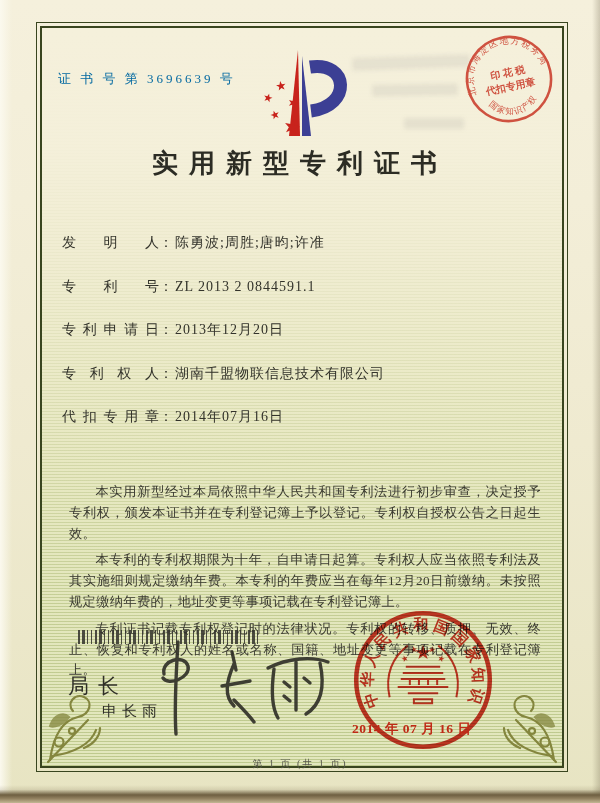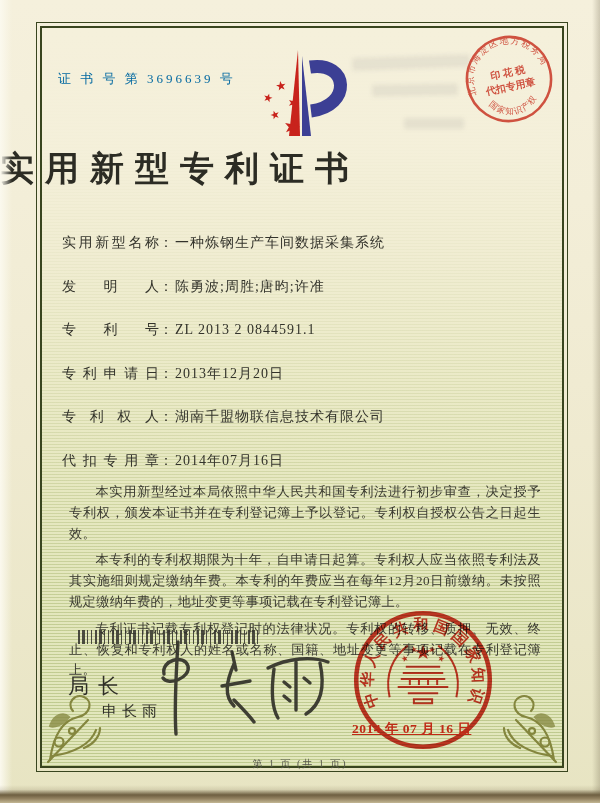--- a/index.html
+++ b/index.html
@@ -34,21 +34,21 @@
   
   .ghost{position:absolute;background:rgba(95,98,110,.10);filter:blur(2px);border-radius:2px;}
   .ghost1{left:352px;top:56px;width:118px;height:13px;transform:rotate(-2deg);}
   .ghost2{left:372px;top:84px;width:86px;height:12px;transform:rotate(-1deg);}
   .ghost3{left:404px;top:118px;width:60px;height:11px;}
 
   .cert-no{position:absolute;left:50px;top:70px;font-size:13px;letter-spacing:3px;color:#0369a1;margin-left:8px;}
 
   .logo{position:absolute;left:248px;top:46px;width:110px;height:96px;}
 
-  .title{position:absolute;left:0;right:0;top:146px;text-align:left;font-size:34px;font-weight:700;
+  .title{position:absolute;left:0;right:0;top:146px;text-align:center;font-size:26px;font-weight:700;
     letter-spacing:11px;color:#2c2c24;}
 
   .fields{position:absolute;left:62px;right:52px;top:234px;}
   .frow{height:43.5px;font-size:14px;color:#33332b;white-space:nowrap;}
   .frow .lab{display:inline-block;width:97px;text-align:justify;text-align-last:justify;color:#33332b;}
   .frow .colon{display:inline-block;margin:0 2px 0 0;}
   .frow .val{letter-spacing:1px;}
 
   .paras{position:absolute;left:63px;right:53px;top:476px;font-size:13.2px;line-height:20.8px;
     color:#3a3a30;text-align:justify;letter-spacing:.4px;}
@@ -57,21 +57,21 @@
   .barcode{position:absolute;left:78px;top:630px;width:180px;height:14px;opacity:.85;
     background:repeating-linear-gradient(90deg,#30302a 0 2px,transparent 2px 4px,#30302a 4px 7px,
       transparent 7px 9px,#30302a 9px 10px,transparent 10px 13px,#30302a 13px 14px,transparent 14px 17px);}
 
   .officer-title{position:absolute;left:68px;top:672px;font-size:21px;letter-spacing:9px;color:#2f2f27;}
   .officer-name{position:absolute;left:62px;top:702px;font-size:15px;letter-spacing:5px;color:#2f2f27;margin-left:40px;}
 
   .signature{position:absolute;left:142px;top:636px;width:200px;height:104px;}
 
   .seal-main{position:absolute;left:337px;top:594px;width:172px;height:172px;opacity:.93;mix-blend-mode:multiply;}
-  .seal-date{position:absolute;left:352px;top:720px;font-size:13.5px;font-weight:700;color:#bf2a16;letter-spacing:.5px;text-decoration:underline;}
+  .seal-date{position:absolute;left:352px;top:720px;font-size:13.5px;font-weight:700;color:#bf2a16;letter-spacing:.5px;}
 
   .seal-tax{position:absolute;left:454px;top:24px;width:110px;height:110px;transform:rotate(-12deg);opacity:.85;}
 
   .footer{position:absolute;left:0;right:0;top:757px;text-align:center;font-size:10px;letter-spacing:2px;color:#55564a;}
 </style>
 </head>
 <body>
 
 <div class="stage">
 
@@ -132,23 +132,20 @@
       <use href="#star" transform="translate(45,57) scale(0.5) rotate(20)"></use>
       <use href="#star" transform="translate(27,69) scale(0.45) rotate(-18)"></use>
       <use href="#star" transform="translate(44,81) scale(0.8) rotate(12)"></use>
     </g>
   </svg>
 
   <div class="title">实用新型专利证书</div>
 
   <div class="fields">
     <div class="frow">
-      <span class="lab">实用新型名称</span><span class="colon">：</span><span class="val">一种炼钢生产车间数据采集系统</span>
-    </div>
-    <div class="frow">
       <span class="lab">发明人</span><span class="colon">：</span><span class="val">陈勇波;周胜;唐昀;许准</span>
     </div>
     <div class="frow">
       <span class="lab">专利号</span><span class="colon">：</span><span class="val">ZL 2013 2 0844591.1</span>
     </div>
     <div class="frow">
       <span class="lab">专利申请日</span><span class="colon">：</span><span class="val">2013年12月20日</span>
     </div>
     <div class="frow">
       <span class="lab">专利权人</span><span class="colon">：</span><span class="val">湖南千盟物联信息技术有限公司</span>

